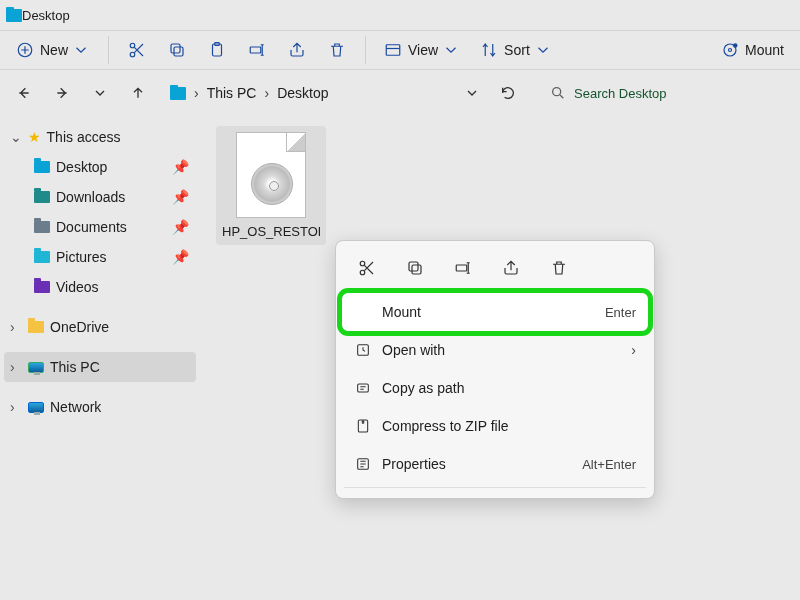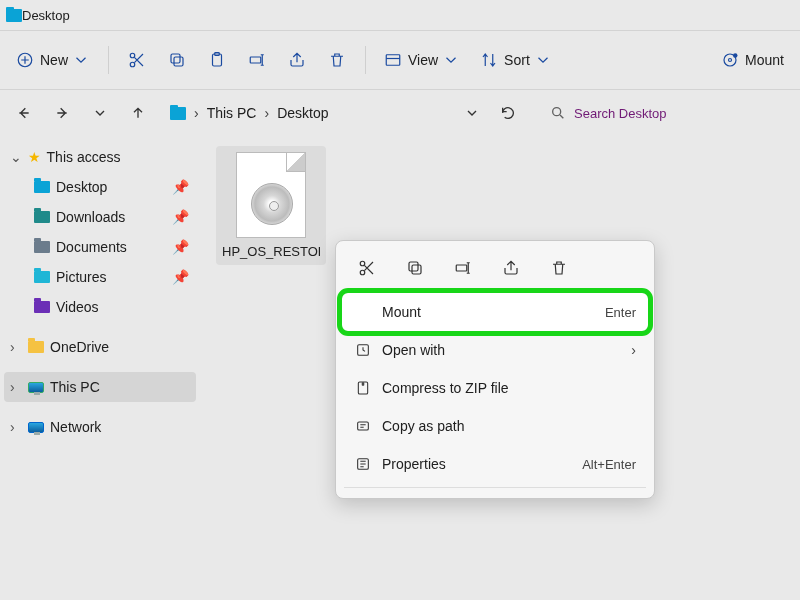--- a/index.html
+++ b/index.html
@@ -19,21 +19,21 @@
     width: 18px; height: 13px; background: #0aa3d6;
     border-top: 3px solid #0aa3d6; border-radius: 1px;
     position: relative;
   }
   .folder-mini::before {
     content: ""; position: absolute; top: -5px; left: 0;
     width: 8px; height: 3px; background: #0aa3d6; border-radius: 1px 1px 0 0;
   }
   .toolbar {
     display: flex; align-items: center;
-    height: 60px; border-top: 1px solid #d3d3d3; border-bottom: 1px solid #d3d3d3;
+    height: 40px; border-top: 1px solid #d3d3d3; border-bottom: 1px solid #d3d3d3;
     padding: 0 8px; gap: 4px;
   }
   .tbtn {
     display: inline-flex; align-items: center; justify-content: center;
     height: 36px; min-width: 36px; padding: 0 8px;
     border-radius: 6px; cursor: pointer;
   }
   .tbtn svg { width: 18px; height: 18px; stroke: #1a4aa0; stroke-width: 1.6; fill: none; }
   .tbtn .lbl { margin-left: 6px; font-size: 14px; }
   .chev { margin-left: 4px; }
@@ -50,21 +50,21 @@
   }
   .navbtn svg { width: 16px; height: 16px; stroke: #333; stroke-width: 2; fill: none; }
   .addrbar {
     flex: 1; display: flex; align-items: center; height: 34px;
     gap: 8px; padding: 0 8px;
   }
   .crumb { display: inline-flex; align-items: center; gap: 6px; font-size: 14px; }
   .crumb .sep { color: #404040; }
   .searchbox {
     flex: 1; max-width: 250px; display: flex; align-items: center;
-    height: 34px; padding: 0 10px; color: #701a75; gap: 8px;
+    height: 34px; padding: 0 10px; color: #14532d; gap: 8px;
   }
 
   .body { display: flex; height: calc(600px - 30px - 48px - 46px); }
   .sidebar {
     width: 200px; padding: 6px 4px; overflow-y: auto;
   }
   .sbitem {
     display: flex; align-items: center; gap: 6px;
     height: 30px; padding: 0 6px; border-radius: 4px; cursor: pointer;
     font-size: 14px;
@@ -418,40 +418,40 @@
           <path d="M12 8v4l3 2"></path>
         </svg>
       </span>
     <span>Open with</span>
     <span class="arrow">›</span>
   </div>
 
   <div class="ctxitem">
     <span class="kicon">
         <svg viewBox="0 0 24 24">
+          <rect x="4" y="6" width="16" height="12" rx="2"></rect>
+          <path d="M8 10h8M8 14h5"></path>
+        </svg>
+      </span>
+    <span>Copy as path</span>
+  </div>
+
+  <div class="ctxitem">
+    <span class="kicon">
+        <svg viewBox="0 0 24 24">
           <rect x="5" y="3" width="14" height="18" rx="2"></rect>
           <path d="M12 3v6M10 5h4M10 7h4"></path>
         </svg>
       </span>
     <span>Compress to ZIP file</span>
   </div>
 
   <div class="ctxitem">
     <span class="kicon">
         <svg viewBox="0 0 24 24">
-          <rect x="4" y="6" width="16" height="12" rx="2"></rect>
-          <path d="M8 10h8M8 14h5"></path>
-        </svg>
-      </span>
-    <span>Copy as path</span>
-  </div>
-
-  <div class="ctxitem">
-    <span class="kicon">
-        <svg viewBox="0 0 24 24">
           <rect x="4" y="4" width="16" height="16" rx="2"></rect>
           <path d="M8 8h8M8 12h8M8 16h5"></path>
         </svg>
       </span>
     <span>Properties</span>
     <span class="shortcut">Alt+Enter</span>
   </div>
 
   <div class="sep-line"></div>
 

